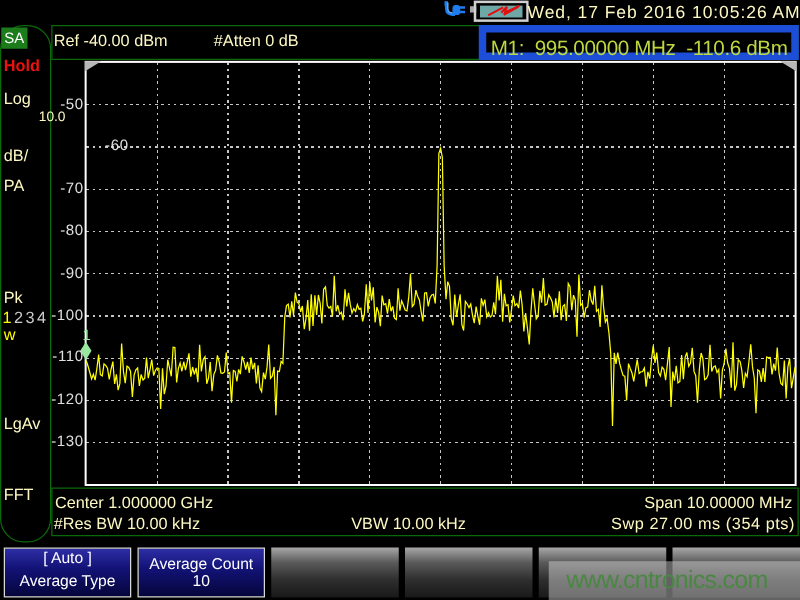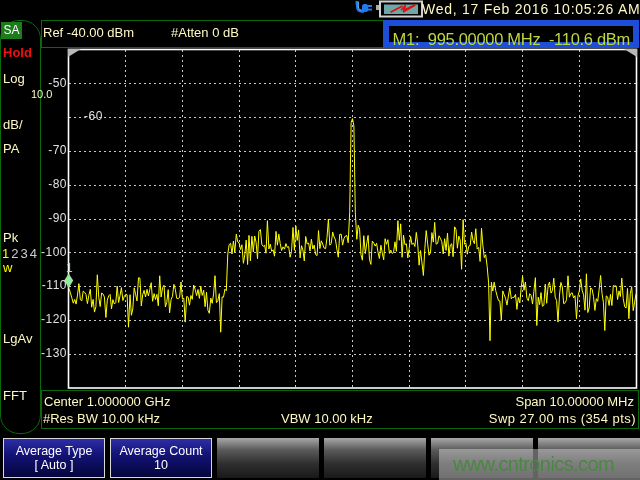--- a/index.html
+++ b/index.html
@@ -107,22 +107,22 @@
 <div class="abs grn-box" style="left:41px;top:390px;width:598px;height:39px;">
   <div class="abs w" style="left:2px;top:3px;font-size:13px;">Center 1.000000 GHz</div>
   <div class="abs w" style="left:1px;top:20px;font-size:13px;">#Res BW 10.00 kHz</div>
   <div class="abs w" style="left:239px;top:20px;font-size:13px;">VBW 10.00 kHz</div>
   <div class="abs w" style="right:4px;top:3px;font-size:13px;">Span 10.00000 MHz</div>
   <div class="abs w" style="right:2px;top:20px;font-size:13px;letter-spacing:0.45px;">Swp 27.00 ms (354 pts)</div>
 </div>
 
 <div class="abs" style="left:0;top:437px;width:640px;height:43px;background:#000;">
   <div class="abs" style="left:3px;top:1px;width:102px;height:40px;background:linear-gradient(#2e2ea6,#131378 40%,#05053c);border:1px solid #d8d8d8;color:#fff;font-size:12.5px;text-align:center;">
+      <div>[ Auto ]</div>
       <div style="margin-top:5px;">Average Type</div>
-      <div>[ Auto ]</div>
     </div>
   <div class="abs" style="left:110px;top:1px;width:102px;height:40px;background:linear-gradient(#2e2ea6,#131378 40%,#05053c);border:1px solid #d8d8d8;color:#fff;font-size:12.5px;text-align:center;">
       <div style="margin-top:5px;">Average Count</div>
       <div>10</div>
     </div>
   <div class="abs" style="left:217px;top:1px;width:102px;height:40px;background:linear-gradient(#a8a8a8,#5a5a5a 30%,#2e2e2e 65%,#191919);"></div>
   <div class="abs" style="left:324px;top:1px;width:102px;height:40px;background:linear-gradient(#a8a8a8,#5a5a5a 30%,#2e2e2e 65%,#191919);"></div>
   <div class="abs" style="left:431px;top:1px;width:102px;height:40px;background:linear-gradient(#a8a8a8,#5a5a5a 30%,#2e2e2e 65%,#191919);"></div>
   <div class="abs" style="left:538px;top:1px;width:102px;height:40px;background:linear-gradient(#a8a8a8,#5a5a5a 30%,#2e2e2e 65%,#191919);"></div>
 </div>

